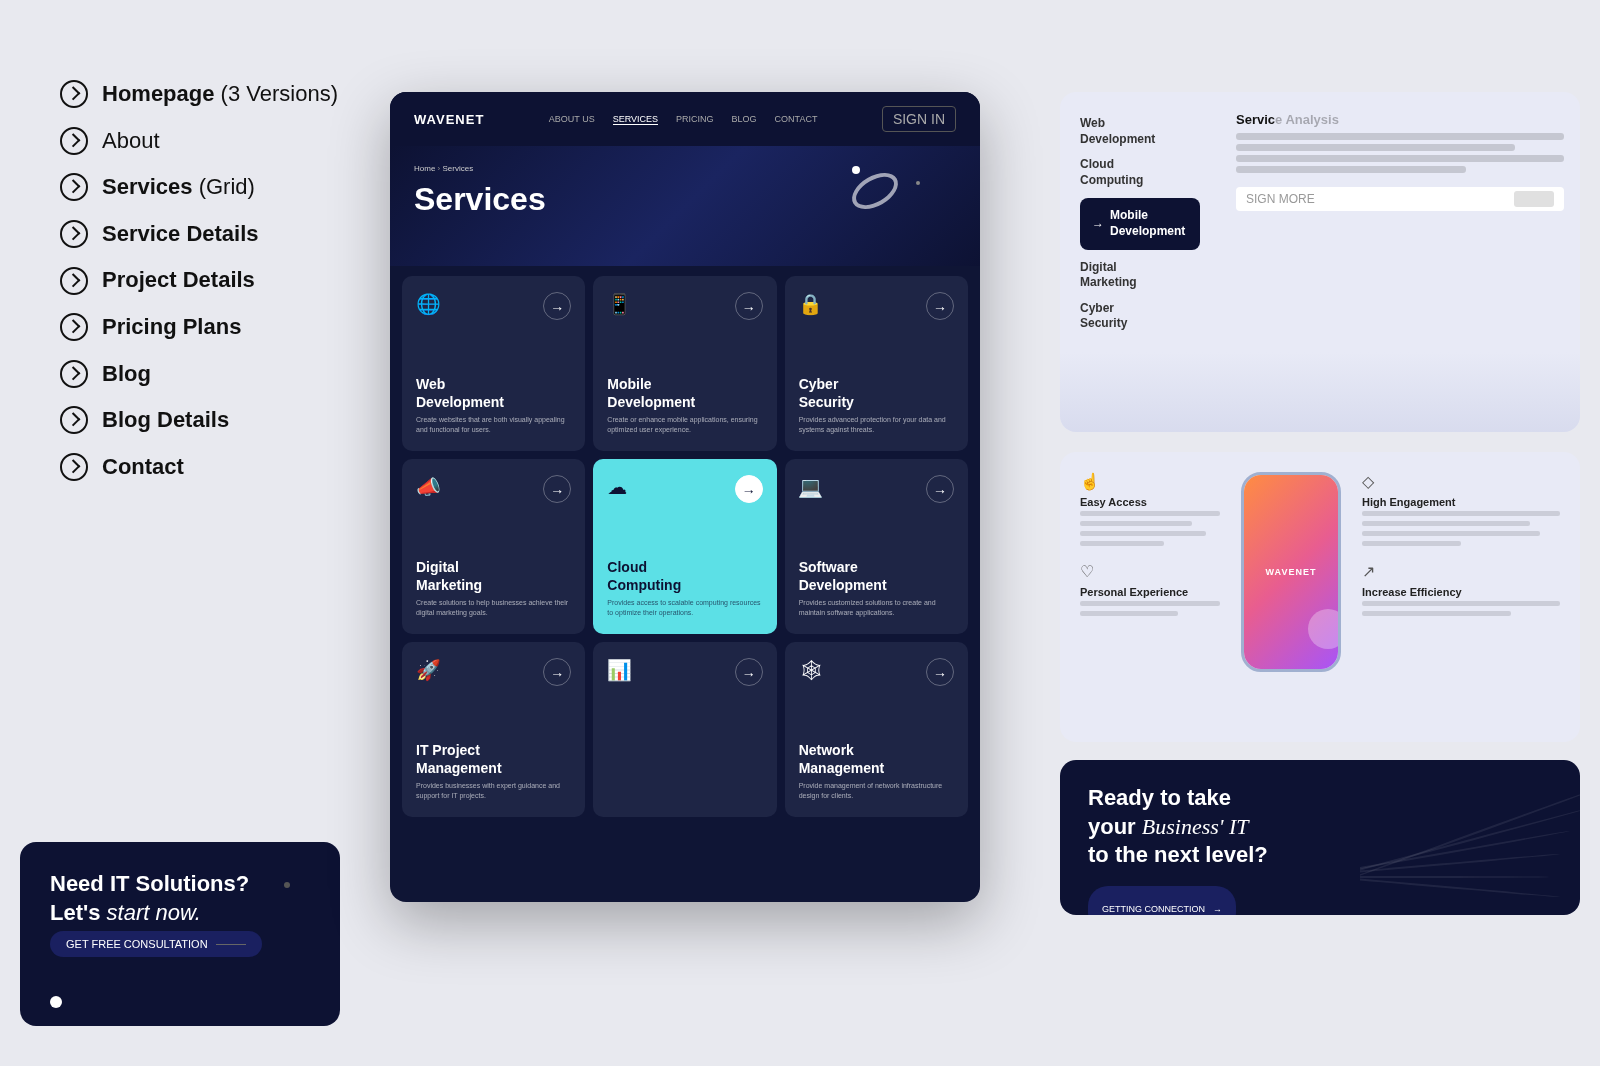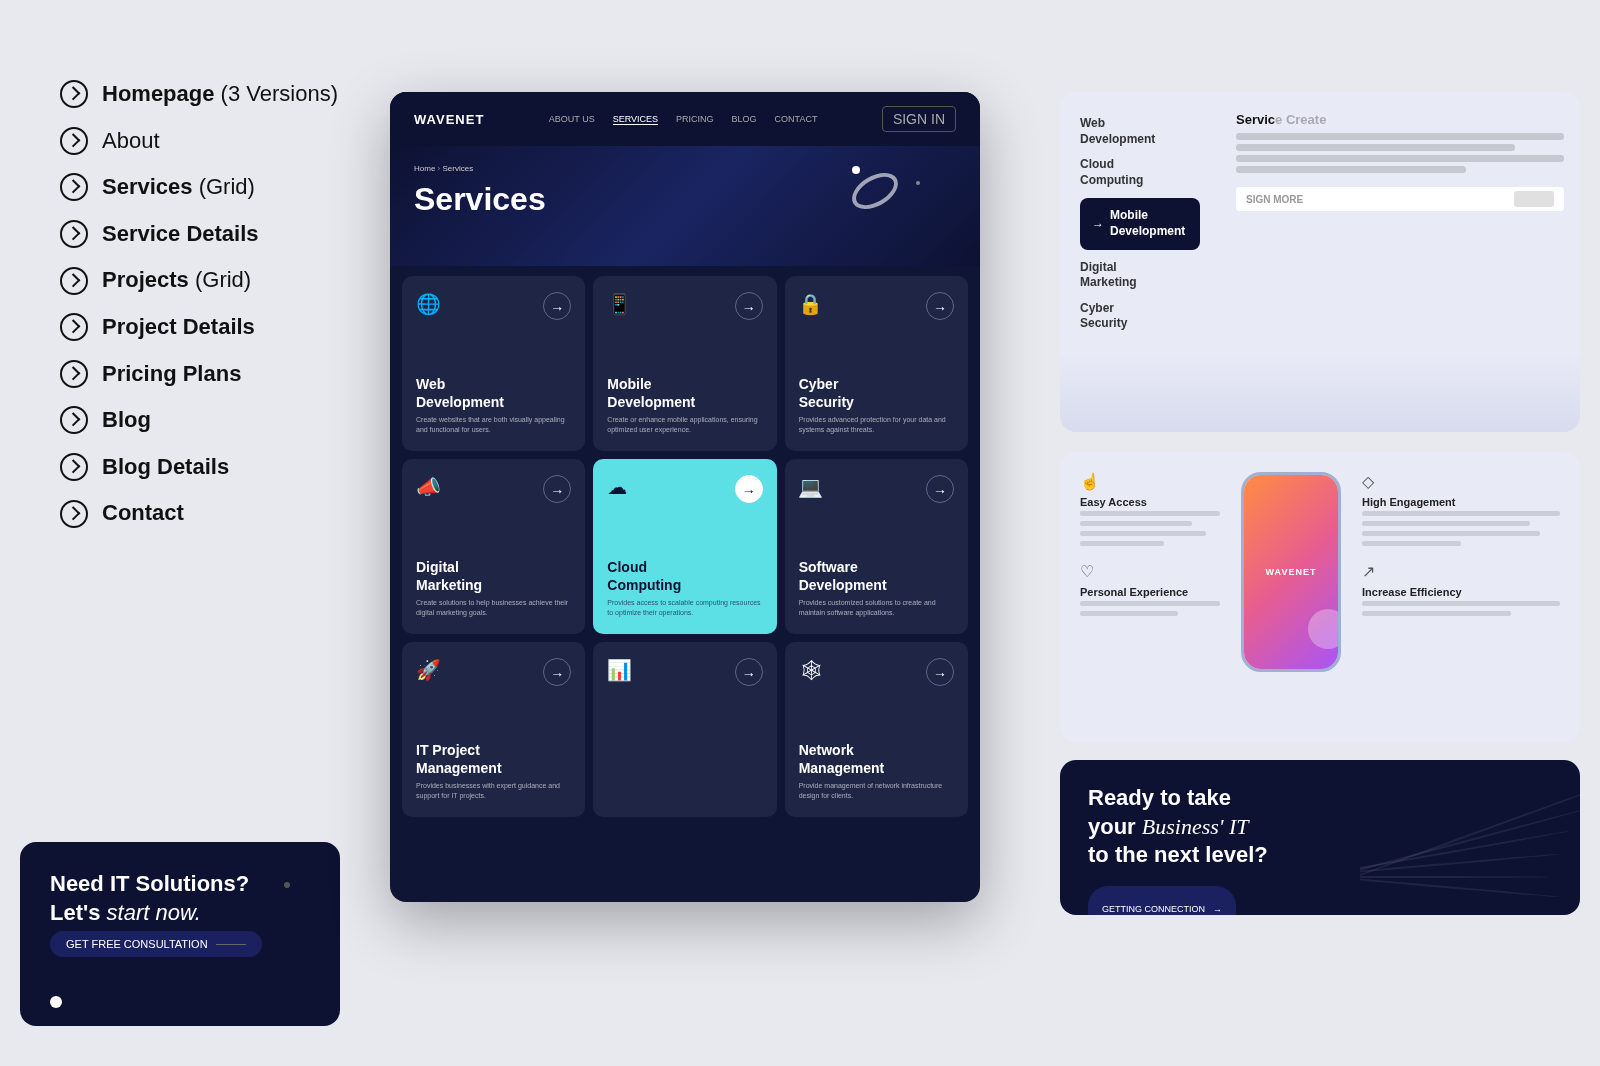--- a/index.html
+++ b/index.html
@@ -352,21 +352,21 @@
     .right-input-mock {
       margin-top: 14px;
       background: white;
       border-radius: 4px;
       height: 24px;
       display: flex;
       align-items: center;
       padding: 0 10px;
       justify-content: space-between;
     }
-    .right-input-mock span { font-size: 10px; color: #999; font-weight: bold; }
+    .right-input-mock span { font-size: 12px; color: #999; }
     .right-input-arrow {
       width: 40px;
       height: 16px;
       background: #e0e0e0;
       border-radius: 3px;
     }
     .right-wave-bg {
       position: absolute;
       bottom: 0;
       left: 0;
@@ -539,26 +539,20 @@
   <div class="nav-item">
     <div class="nav-icon"></div>
     <span class="nav-label">
       <strong>Services</strong> <span>(Grid)</span>
     </span>
   </div>
   <div class="nav-item">
     <div class="nav-icon"></div>
     <span class="nav-label">
       <strong>Service Details</strong>
-    </span>
-  </div>
-  <div class="nav-item">
-    <div class="nav-icon"></div>
-    <span class="nav-label">
-      <strong>Projects</strong> <span>(Grid)</span>
     </span>
   </div>
   <div class="nav-item">
     <div class="nav-icon"></div>
     <span class="nav-label">
       <strong>Project Details</strong>
     </span>
   </div>
   <div class="nav-item">
     <div class="nav-icon"></div>
@@ -717,21 +711,21 @@
 
   <div class="right-top-card">
     <div class="right-service-list">
       <div class="right-service-item">Web<br>Development</div>
       <div class="right-service-item">Cloud<br>Computing</div>
       <div class="right-service-item active">Mobile<br>Development</div>
       <div class="right-service-item">Digital<br>Marketing</div>
       <div class="right-service-item">Cyber<br>Security</div>
     </div>
     <div class="right-service-content">
-      <div class="right-service-title">Servic<span style="opacity:0.3">e Create</span></div>
+      <div class="right-service-title">Servic<span style="opacity:0.3">e Analysis</span></div>
       <div class="blur-line full"></div>
       <div class="blur-line medium"></div>
       <div class="blur-line full"></div>
       <div class="blur-line short"></div>
       <div class="right-input-mock">
         <span>SIGN MORE</span>
         <div class="right-input-arrow"></div>
       </div>
     </div>
     <div class="right-wave-bg"></div>

